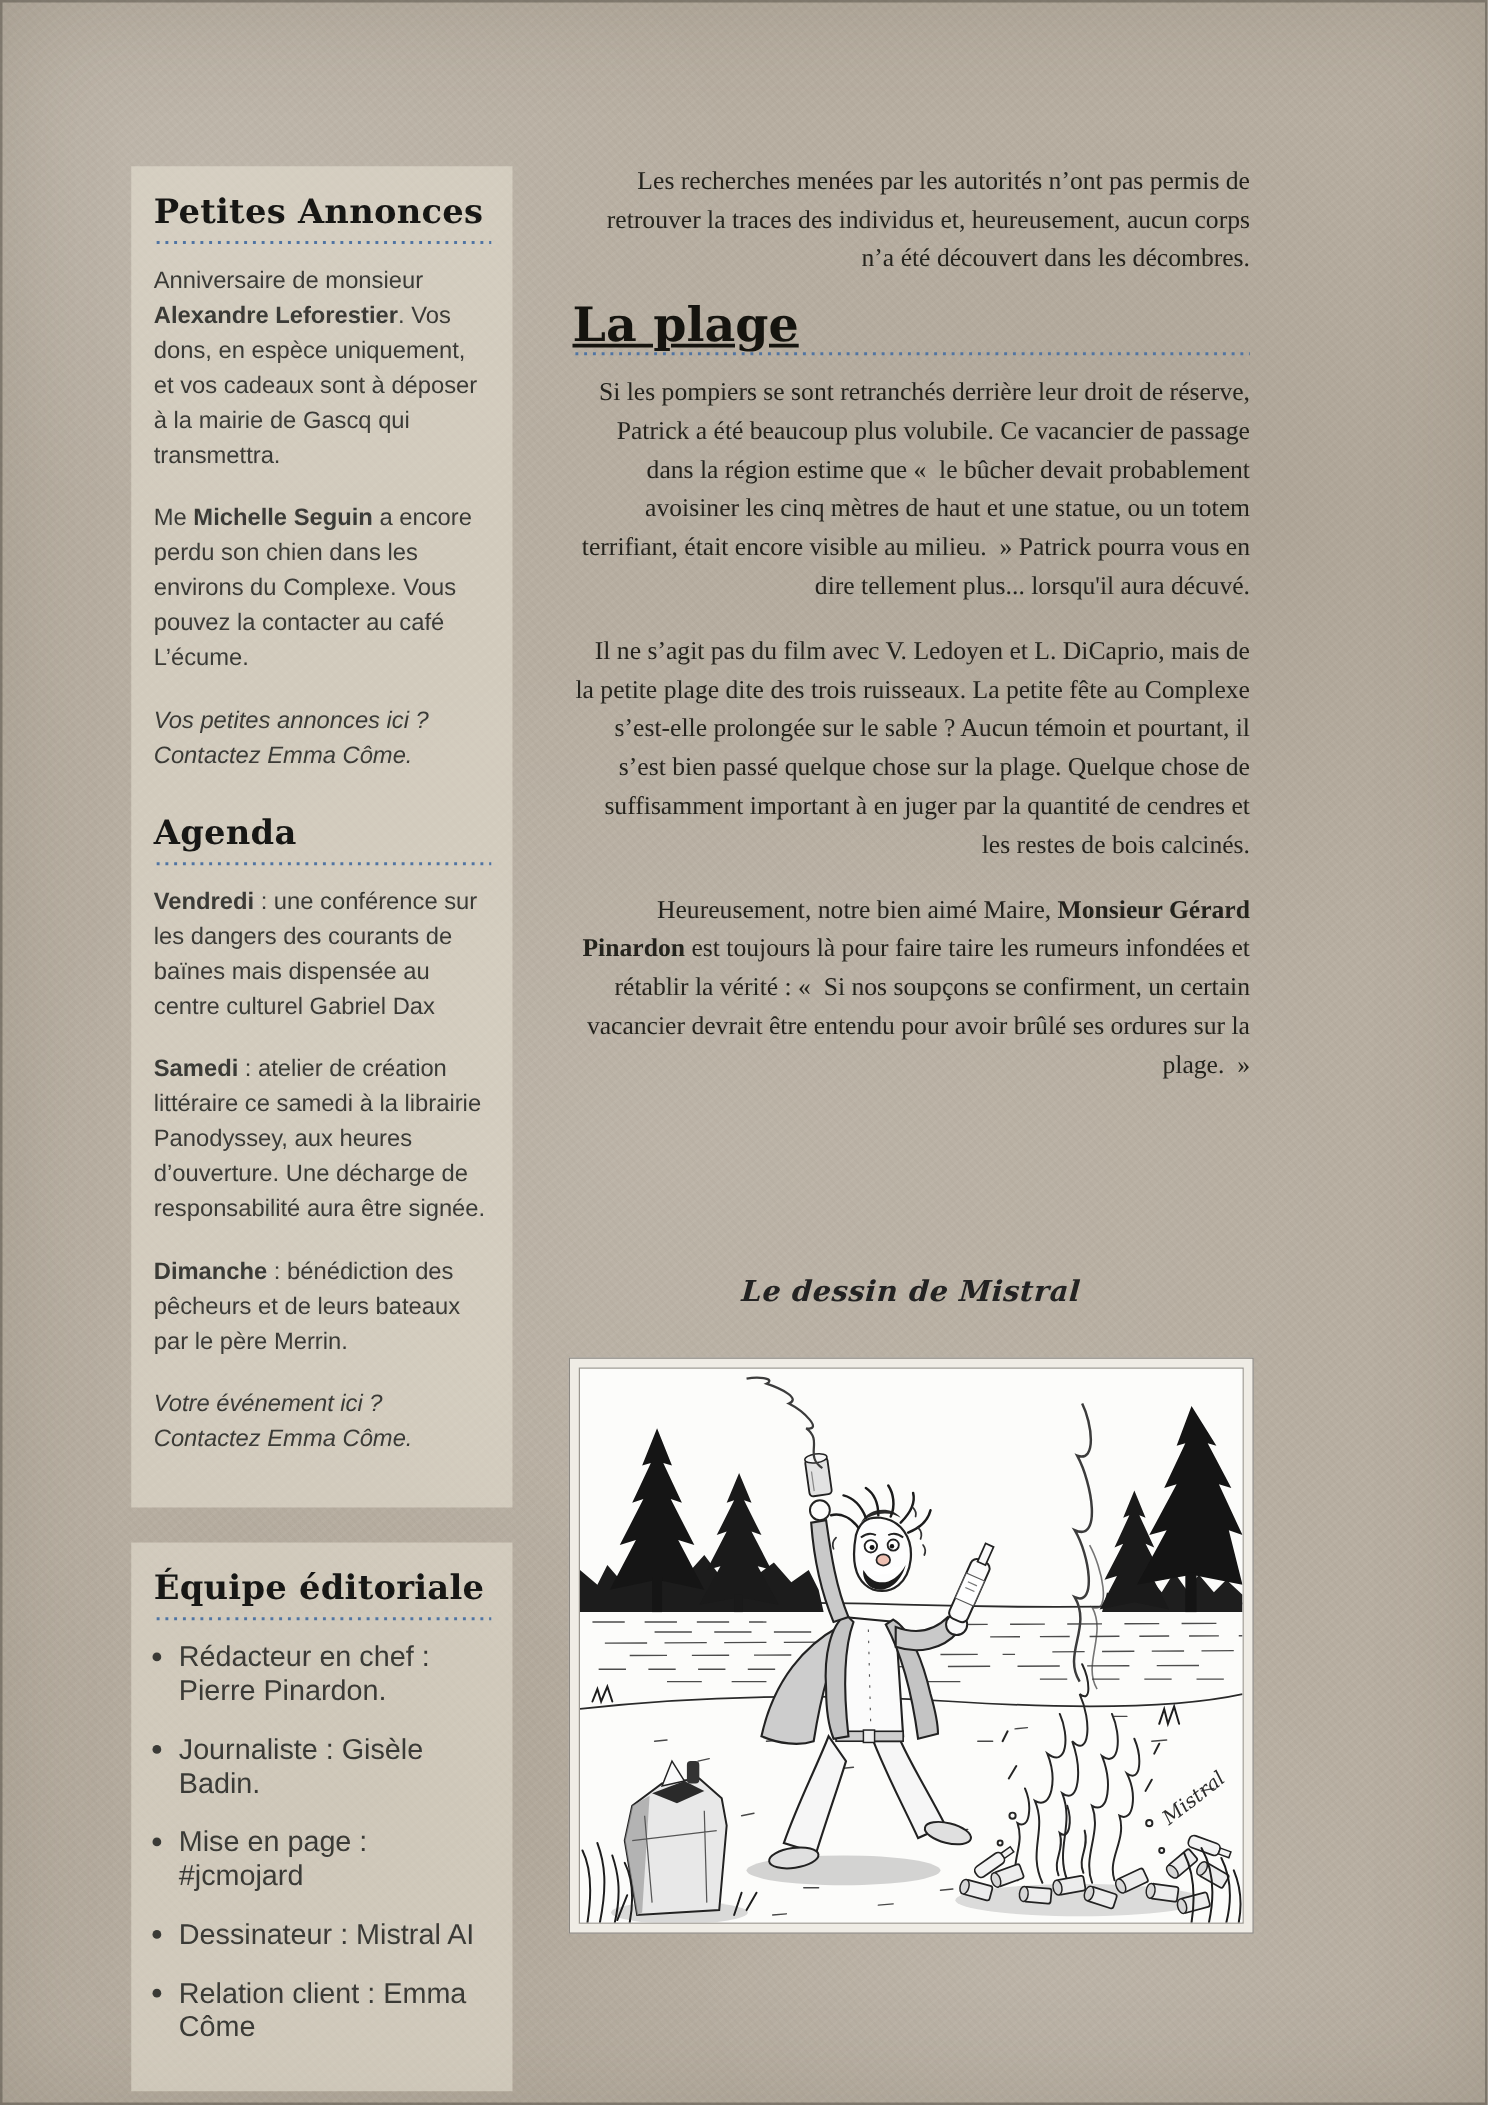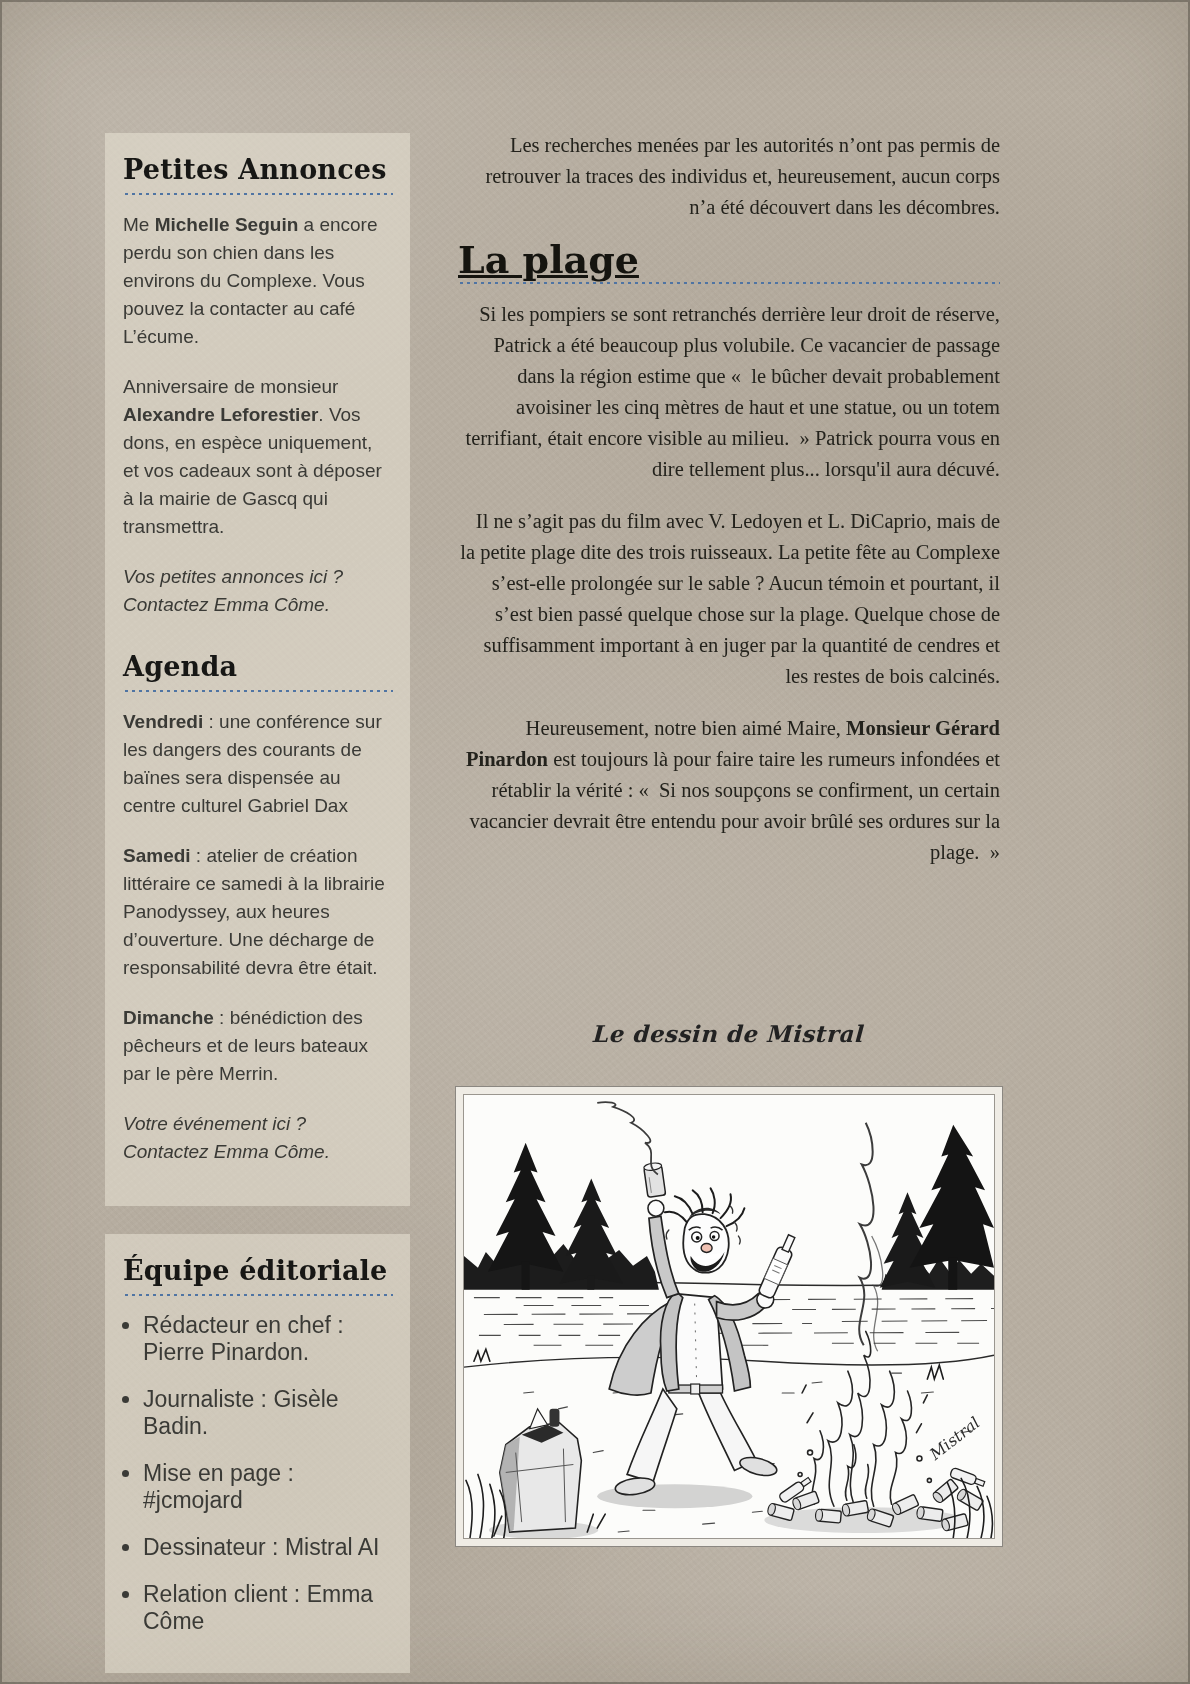--- a/index.html
+++ b/index.html
@@ -57,29 +57,29 @@
 </head>
 <body>
 
 <div class="page">
 
 
   <aside class="sidebar">
     <section class="panel panel-1">
       <h2 class="sb-heading">Petites Annonces</h2>
       <div class="dotted"></div>
+      <p class="sb-text"><span>Anniversaire de monsieur </span><b>Alexandre Leforestier</b><span>. Vos dons, en espèce uniquement, et vos cadeaux sont à déposer à la mairie de Gascq qui transmettra.</span></p>
       <p class="sb-text"><span>Me </span><b>Michelle Seguin</b><span> a encore perdu son chien dans les environs du Complexe. Vous pouvez la contacter au café L’écume.</span></p>
-      <p class="sb-text"><span>Anniversaire de monsieur </span><b>Alexandre Leforestier</b><span>. Vos dons, en espèce uniquement, et vos cadeaux sont à déposer à la mairie de Gascq qui transmettra.</span></p>
       <p class="sb-text sb-note">Vos petites annonces ici ?
 Contactez Emma Côme.</p>
 
       <h2 class="sb-heading agenda-gap">Agenda</h2>
       <div class="dotted"></div>
-      <p class="sb-text"><b>Vendredi</b><span> : une conférence sur les dangers des courants de baïnes sera dispensée au centre culturel Gabriel Dax</span></p>
-      <p class="sb-text"><b>Samedi</b><span> : atelier de création littéraire ce samedi à la librairie Panodyssey, aux heures d’ouverture. Une décharge de responsabilité devra être était.</span></p>
+      <p class="sb-text"><b>Vendredi</b><span> : une conférence sur les dangers des courants de baïnes mais dispensée au centre culturel Gabriel Dax</span></p>
+      <p class="sb-text"><b>Samedi</b><span> : atelier de création littéraire ce samedi à la librairie Panodyssey, aux heures d’ouverture. Une décharge de responsabilité aura être signée.</span></p>
       <p class="sb-text"><b>Dimanche</b><span> : bénédiction des pêcheurs et de leurs bateaux par le père Merrin.</span></p>
       <p class="sb-text sb-note">Votre événement ici ?
 Contactez Emma Côme.</p>
     </section>
 
     <section class="panel panel-2">
       <h2 class="sb-heading">Équipe éditoriale</h2>
       <div class="dotted"></div>
       <ul class="team-list">
         <li>Rédacteur en chef : Pierre Pinardon.</li>

